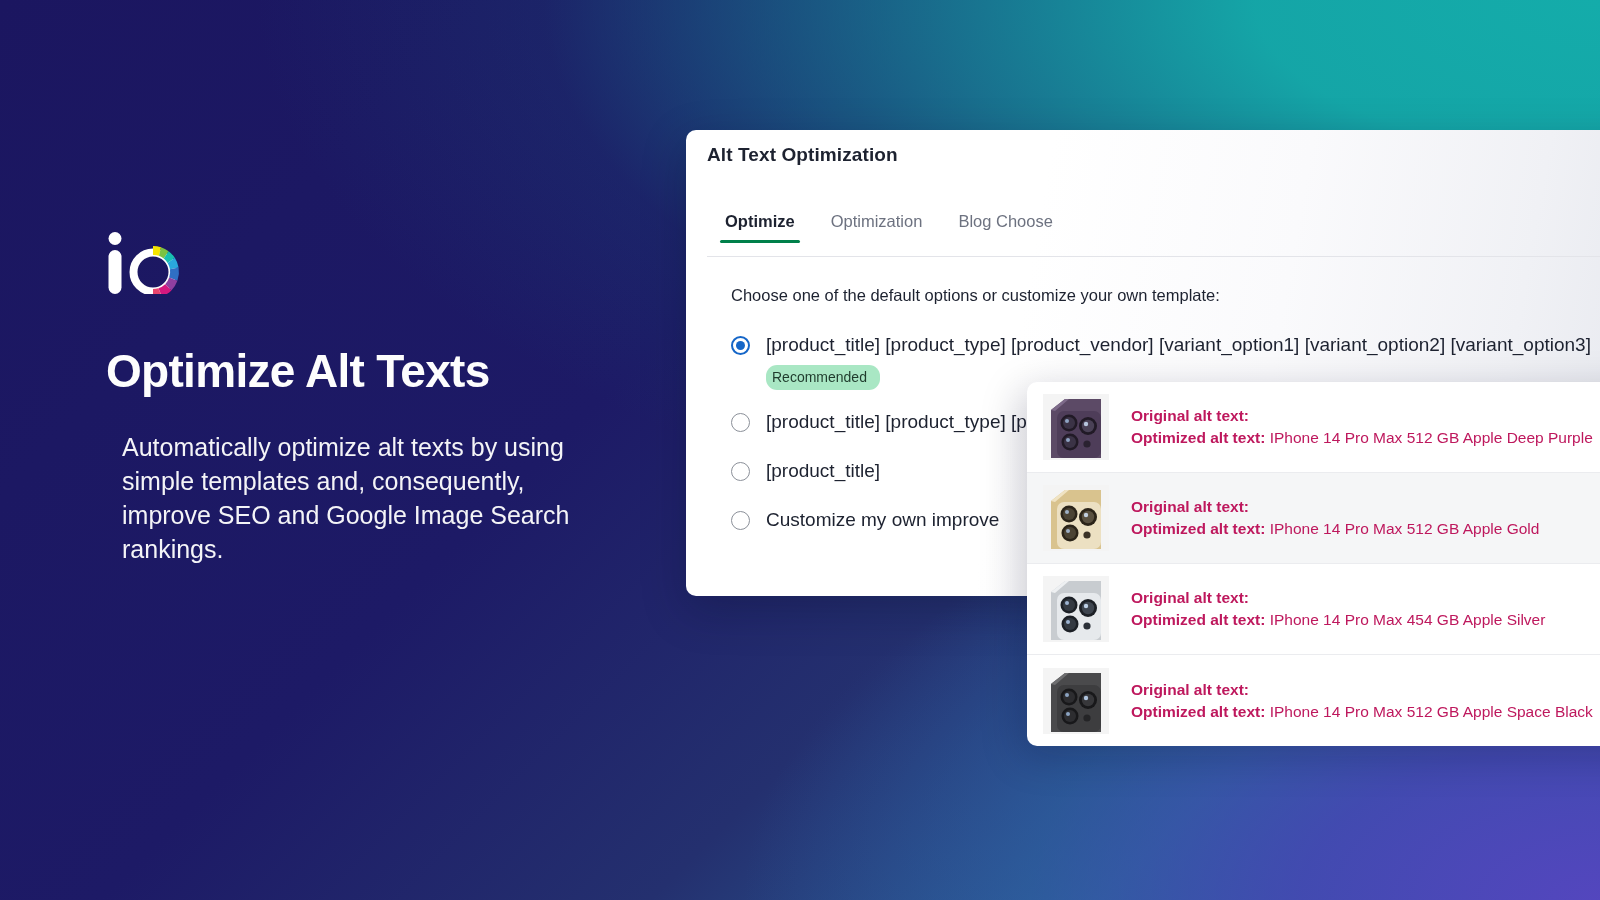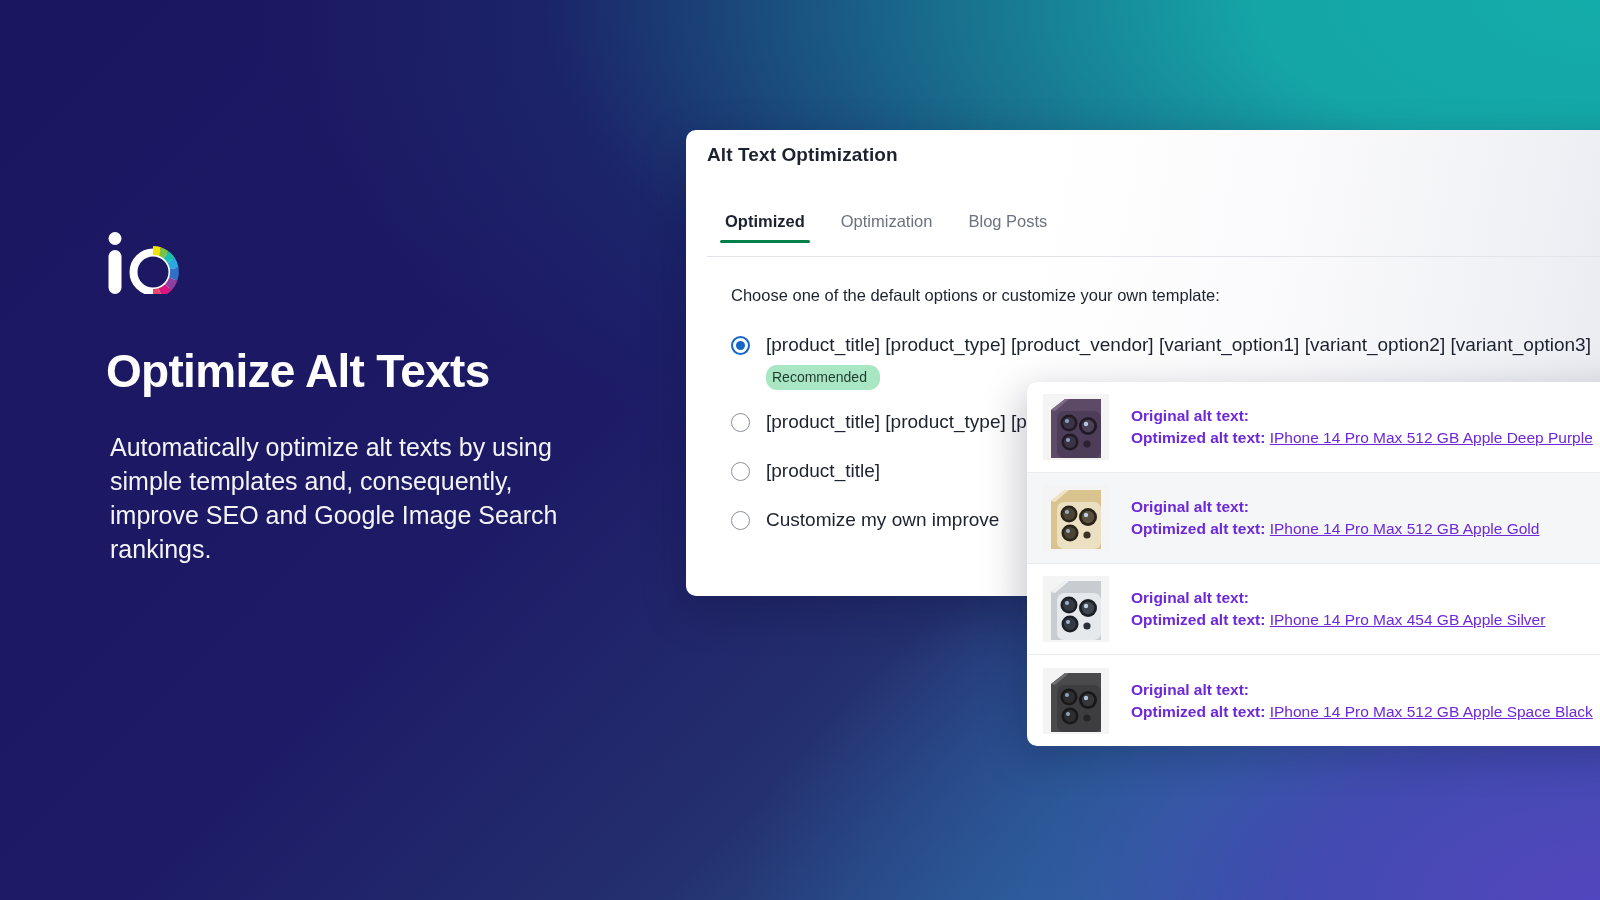--- a/index.html
+++ b/index.html
@@ -41,21 +41,21 @@
     line-height: 1.12;
     letter-spacing: -0.7px;
     color: #fdfdfd;
     margin: 12px 0 32px 0;
   }
 
   .hero-sub {
     font-size: 25px;
     line-height: 1.36;
     color: #f4f4f7;
-    margin: 4px;
+    margin: 16px;
     max-width: 490px;
     font-weight: normal;
   }
 
   
   .card {
     position: absolute;
     left: 686px;
     top: 130px;
     width: 1000px;
@@ -208,23 +208,23 @@
     flex: 0 0 auto;
     width: 66px;
     height: 66px;
     background: #f4f4f4;
     margin-right: 22px;
     position: relative;
     overflow: hidden;
   }
   .thumb svg { display: block; }
 
-  .alt-info { font-size: 15.5px; color: #6d28d9; line-height: 22px; white-space: nowrap; }
+  .alt-info { font-size: 15.5px; color: #be185d; line-height: 22px; white-space: nowrap; }
   .alt-info .lbl { font-weight: bold; }
-  .alt-info .val { font-weight: normal; text-decoration: underline; }
+  .alt-info .val { font-weight: normal; }
 </style>
 </head>
 <body>
 
 <div class="hero">
 
   <div class="logo">
     <svg width="82" height="62" viewBox="0 0 82 62" xmlns="http://www.w3.org/2000/svg">
 
       <circle cx="9" cy="6.5" r="6.5" fill="#ffffff"></circle>
@@ -250,23 +250,23 @@
 
   <h1 class="hero-title">Optimize Alt Texts</h1>
   <p class="hero-sub">Automatically optimize alt texts by using simple templates and, consequently, improve SEO and Google Image Search rankings.</p>
 </div>
 
 <div class="card">
 
   <div class="card-title">Alt Text Optimization</div>
 
   <div class="tabs">
-    <div class="tab active">Optimized</div>
+    <div class="tab active">Optimize</div>
     <div class="tab">Optimization</div>
-    <div class="tab">Blog Posts</div>
+    <div class="tab">Blog Choose</div>
   </div>
   <div class="tabs-rule"></div>
 
   <div class="card-body">
 
     <div class="choose-label">Choose one of the default options or customize your own template:</div>
 
     <div class="opt">
       <div class="radio checked"></div>
       <div>

